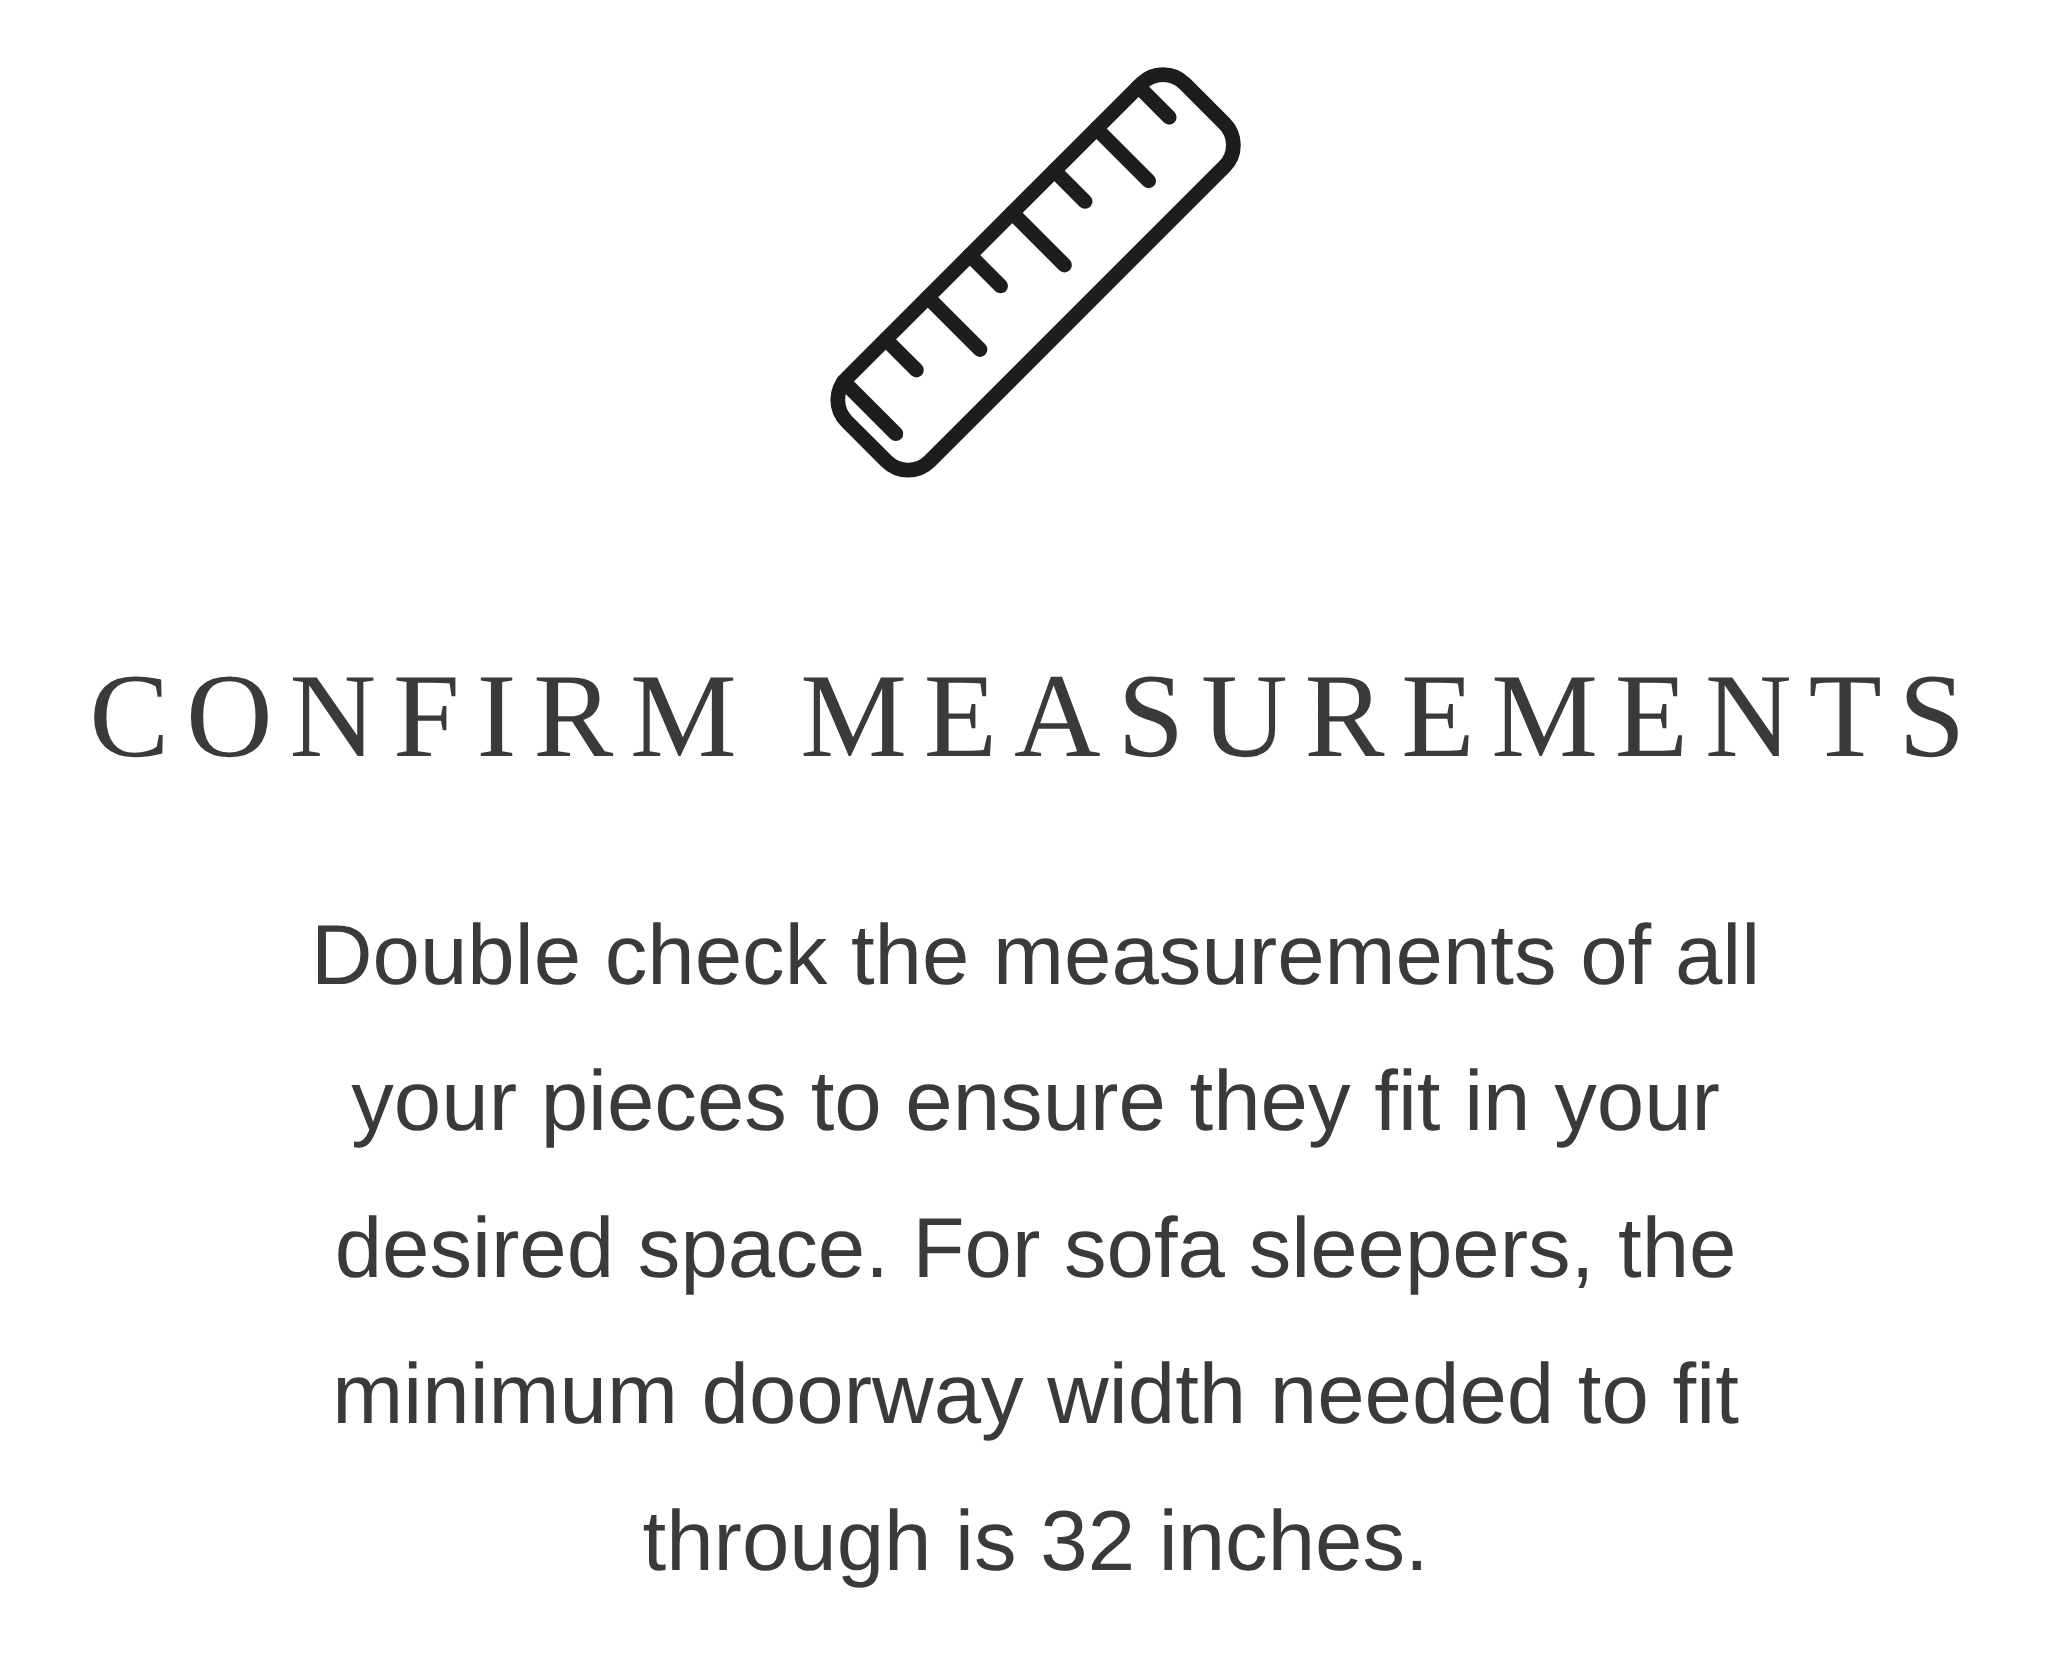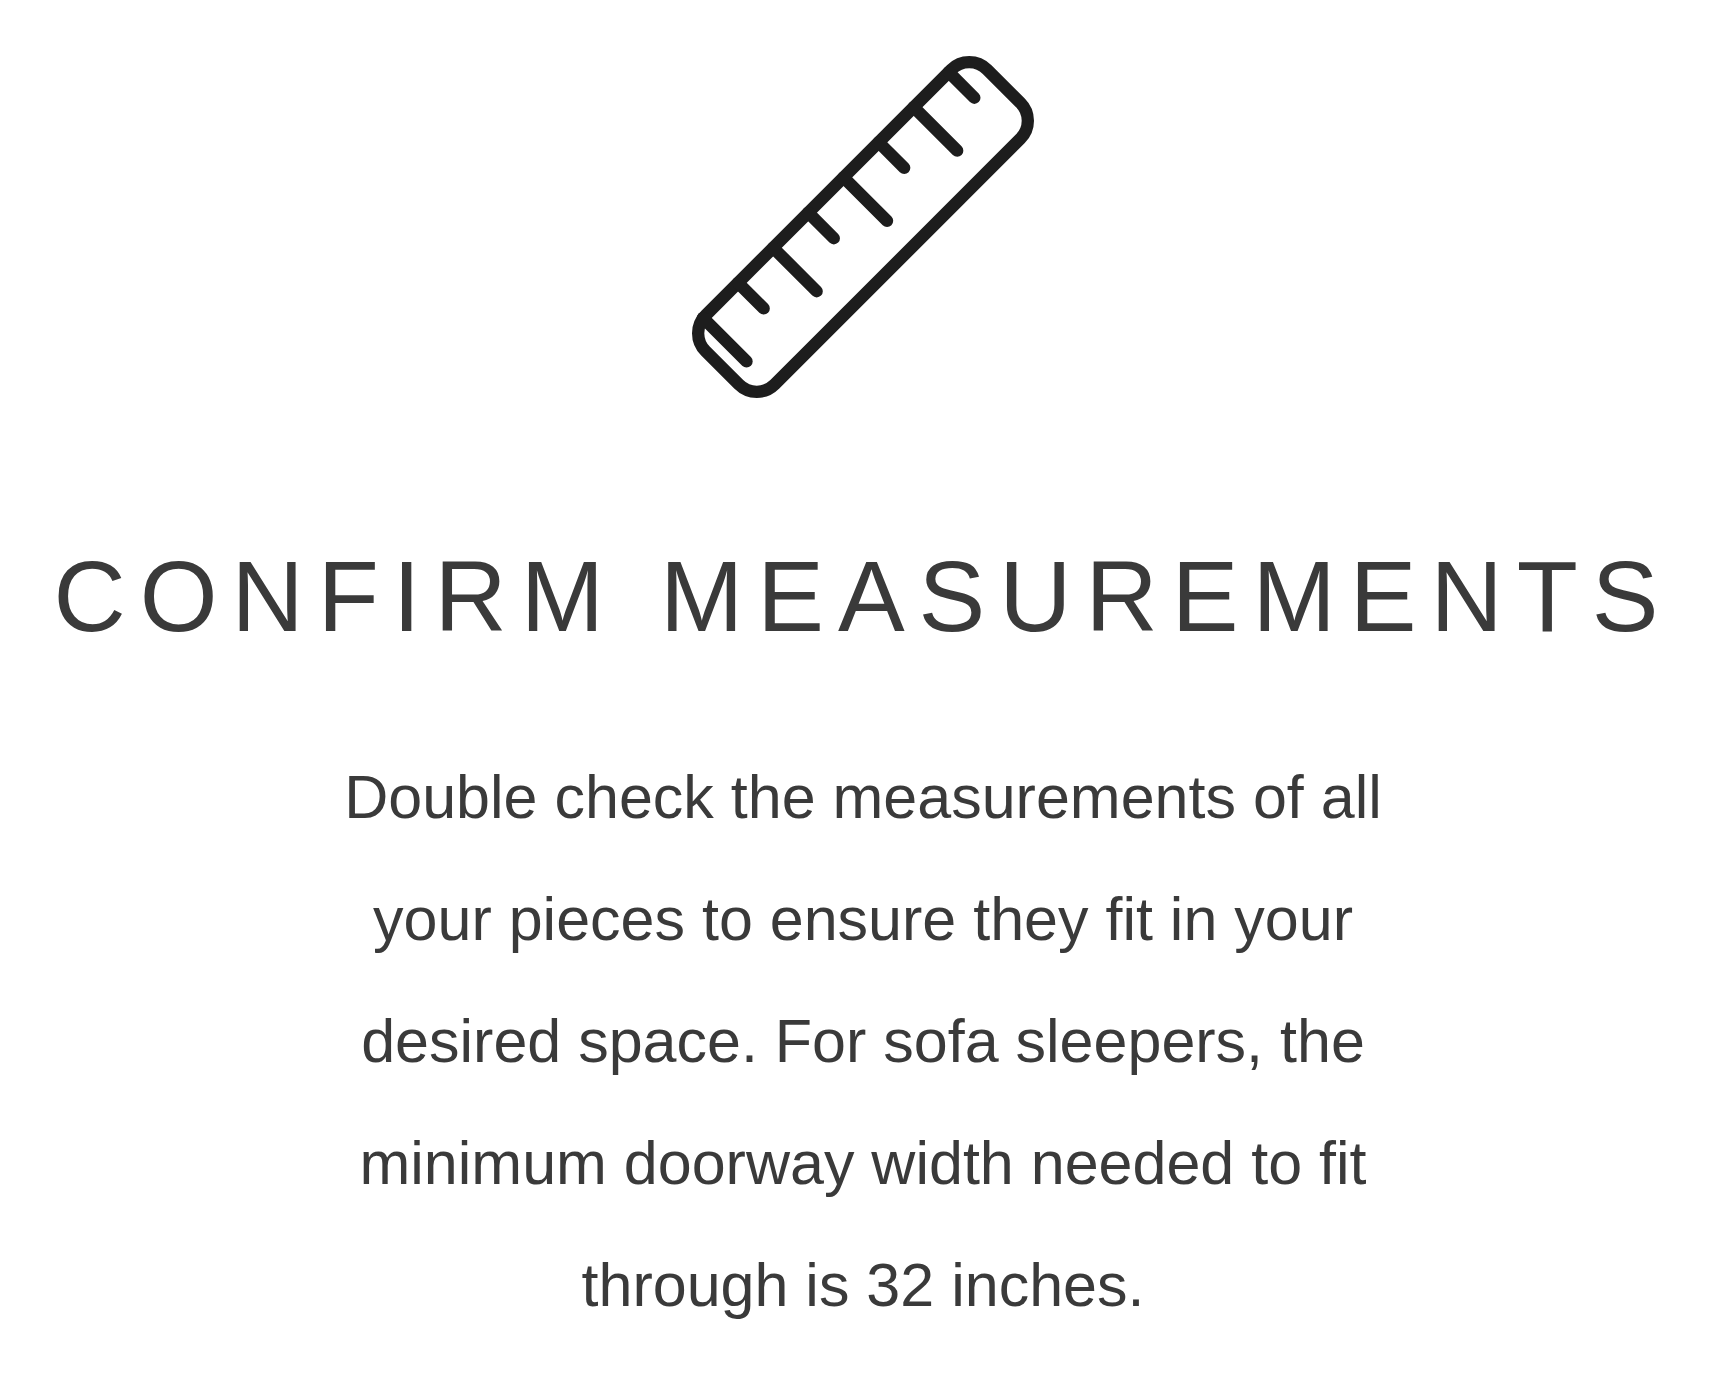--- a/index.html
+++ b/index.html
@@ -23,24 +23,25 @@
   }
   .section-title {
     margin: 131px 0 0 0;
     font-size: 100px;
     font-weight: 400;
     line-height: 115px;
     letter-spacing: 0.14em;
     color: var(--heading, #3a3a3a);
     white-space: nowrap;
     text-align: center;
+    font-family: Liberation Serif, serif;
   }
   .section-description {
     margin: 82px auto 0 auto;
-    font-size: 61px;
+    font-size: 71px;
     font-weight: 400;
     line-height: 122px;
     color: var(--body, #3a3a3a);
     text-align: center;
     white-space: pre-line;
   }
 </style>
 </head>
 <body>
 

